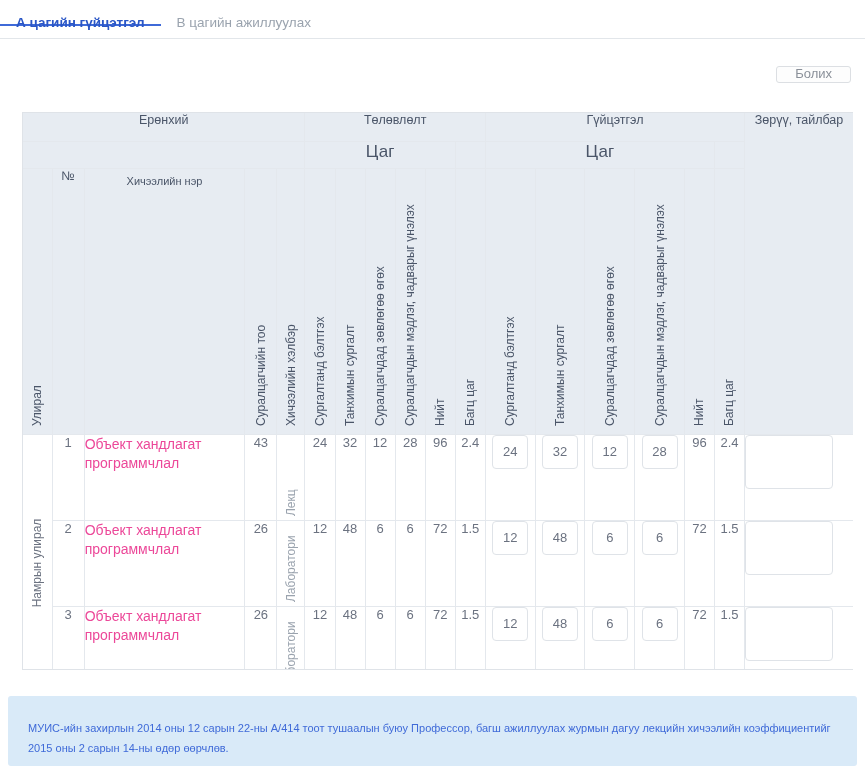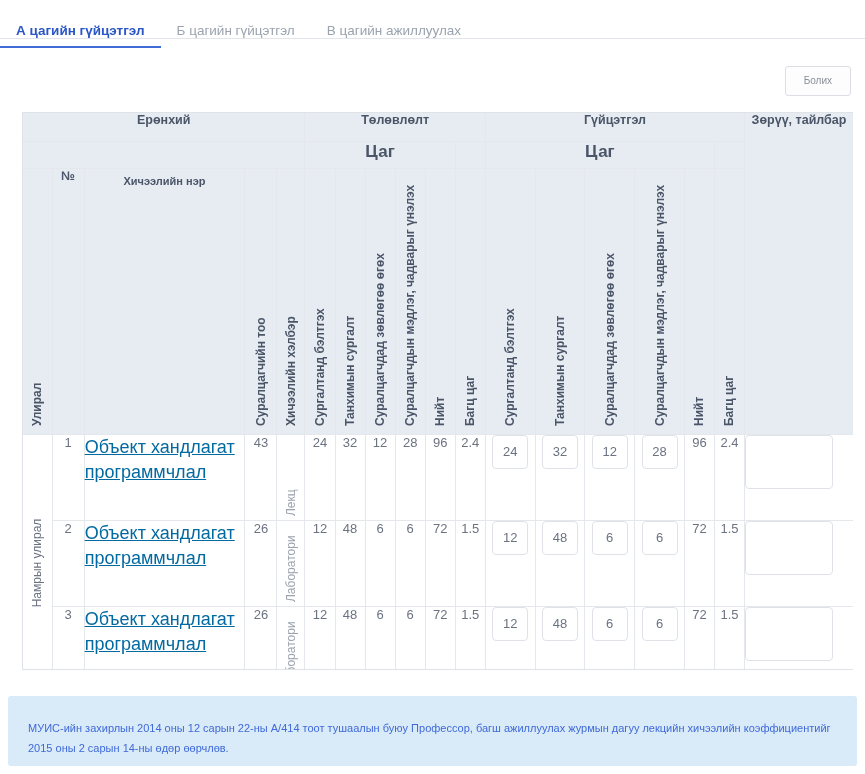--- a/index.html
+++ b/index.html
@@ -13,42 +13,42 @@
   #app { position: relative; width: 865px; height: 774px; }
 
   
   .tabbar {
     position: absolute; left: 0; top: 0;
     width: 865px; height: 39px;
     border-bottom: 1px solid #e2e6ea;
     display: flex; align-items: flex-start;
   }
   .tab {
-    height: 48px;
+    height: 26px;
     line-height: 38px;
-    padding: 12px 16px;
+    padding: 4px 16px;
     font-size: 13.5px;
     color: #9aa3ae;
     cursor: pointer;
     white-space: nowrap;
   }
   .tab.active {
     color: #2a56c6;
     font-weight: bold;
     border-bottom: 2px solid #3f6ad8;
   }
 
   
   .actions {
     position: absolute; right: 14px; top: 66px;
     display: flex; gap: 8px; align-items: center;
   }
   .btn {
-    font-size: 10px;
-    padding: 8px 18px;
+    font-size: 13px;
+    padding: 0 18px;
     border-radius: 3px;
     cursor: pointer;
     border: 1px solid transparent;
     line-height: 1.15;
   }
   .btn-cancel {
     background: #fdfdfd;
     border-color: #dcdfe3;
     color: #8a9099;
   }
@@ -77,21 +77,21 @@
   }
   table.sheet th, table.sheet td {
     border-right: 1px solid #e4e8ed;
     border-bottom: 1px solid #e4e8ed;
     padding: 0;
     vertical-align: top;
   }
   thead th {
     background: #e7ecf2;
     color: #4a5568;
-    font-weight: bold;
+    font-weight: normal;
     text-align: center;
     vertical-align: middle;
     margin-left: 12px;
   }
   .grp { font-size: 12.5px; height: 28px; }
   .sub { font-size: 17px; height: 27px; }
   .blank { background: #e7ecf2; }
 
   
   .vcell { height: 266px; position: relative; background: #e7ecf2; }
@@ -124,21 +124,21 @@
   }
   .ulirral .vtxt {
     bottom: 50%;
     transform: rotate(-90deg) translate(-50%, 50%);
     left: 50%;
     color: #6b7280;
     font-size: 12px;
   }
   td.numcol { text-align: center; padding-top: 9px; color: #6b7280; font-size: 13px; }
   td.idx { text-align: center; padding-top: 9px; color: #6b7280; font-size: 13px; }
-  td.name { padding: 9px 10px 0 10px; color: #0369a1; font-size: 18px; line-height: 1.42; text-decoration: underline; }
+  td.name { padding: 9px 10px 0 10px; color: #ec4899; font-size: 14px; line-height: 1.42; }
   td.form { position: relative; }
   .form .vtxt {
     bottom: 4px; left: 50%;
     transform: rotate(-90deg) translate(0, 50%);
     color: #9aa3ae; font-size: 12px;
   }
   td.inputcell { text-align: center; padding-top: 7px; }
   input.cellbox {
     width: 36px; height: 34px;
     border: 1px solid #dfe3e8;
@@ -176,21 +176,20 @@
     color: #3f6ad8;
   }
 </style>
 </head>
 <body>
 
 <div id="app">
 
   <div class="tabbar">
     <div class="tab active">А цагийн гүйцэтгэл</div>
-    <div class="tab">Б цагийн гүйцэтгэл</div>
     <div class="tab">В цагийн ажиллуулах</div>
   </div>
 
   <div class="actions">
     <button class="btn btn-cancel">Болих</button>
   </div>
 
   <div class="table-wrap">
     <table class="sheet">
       <colgroup>

